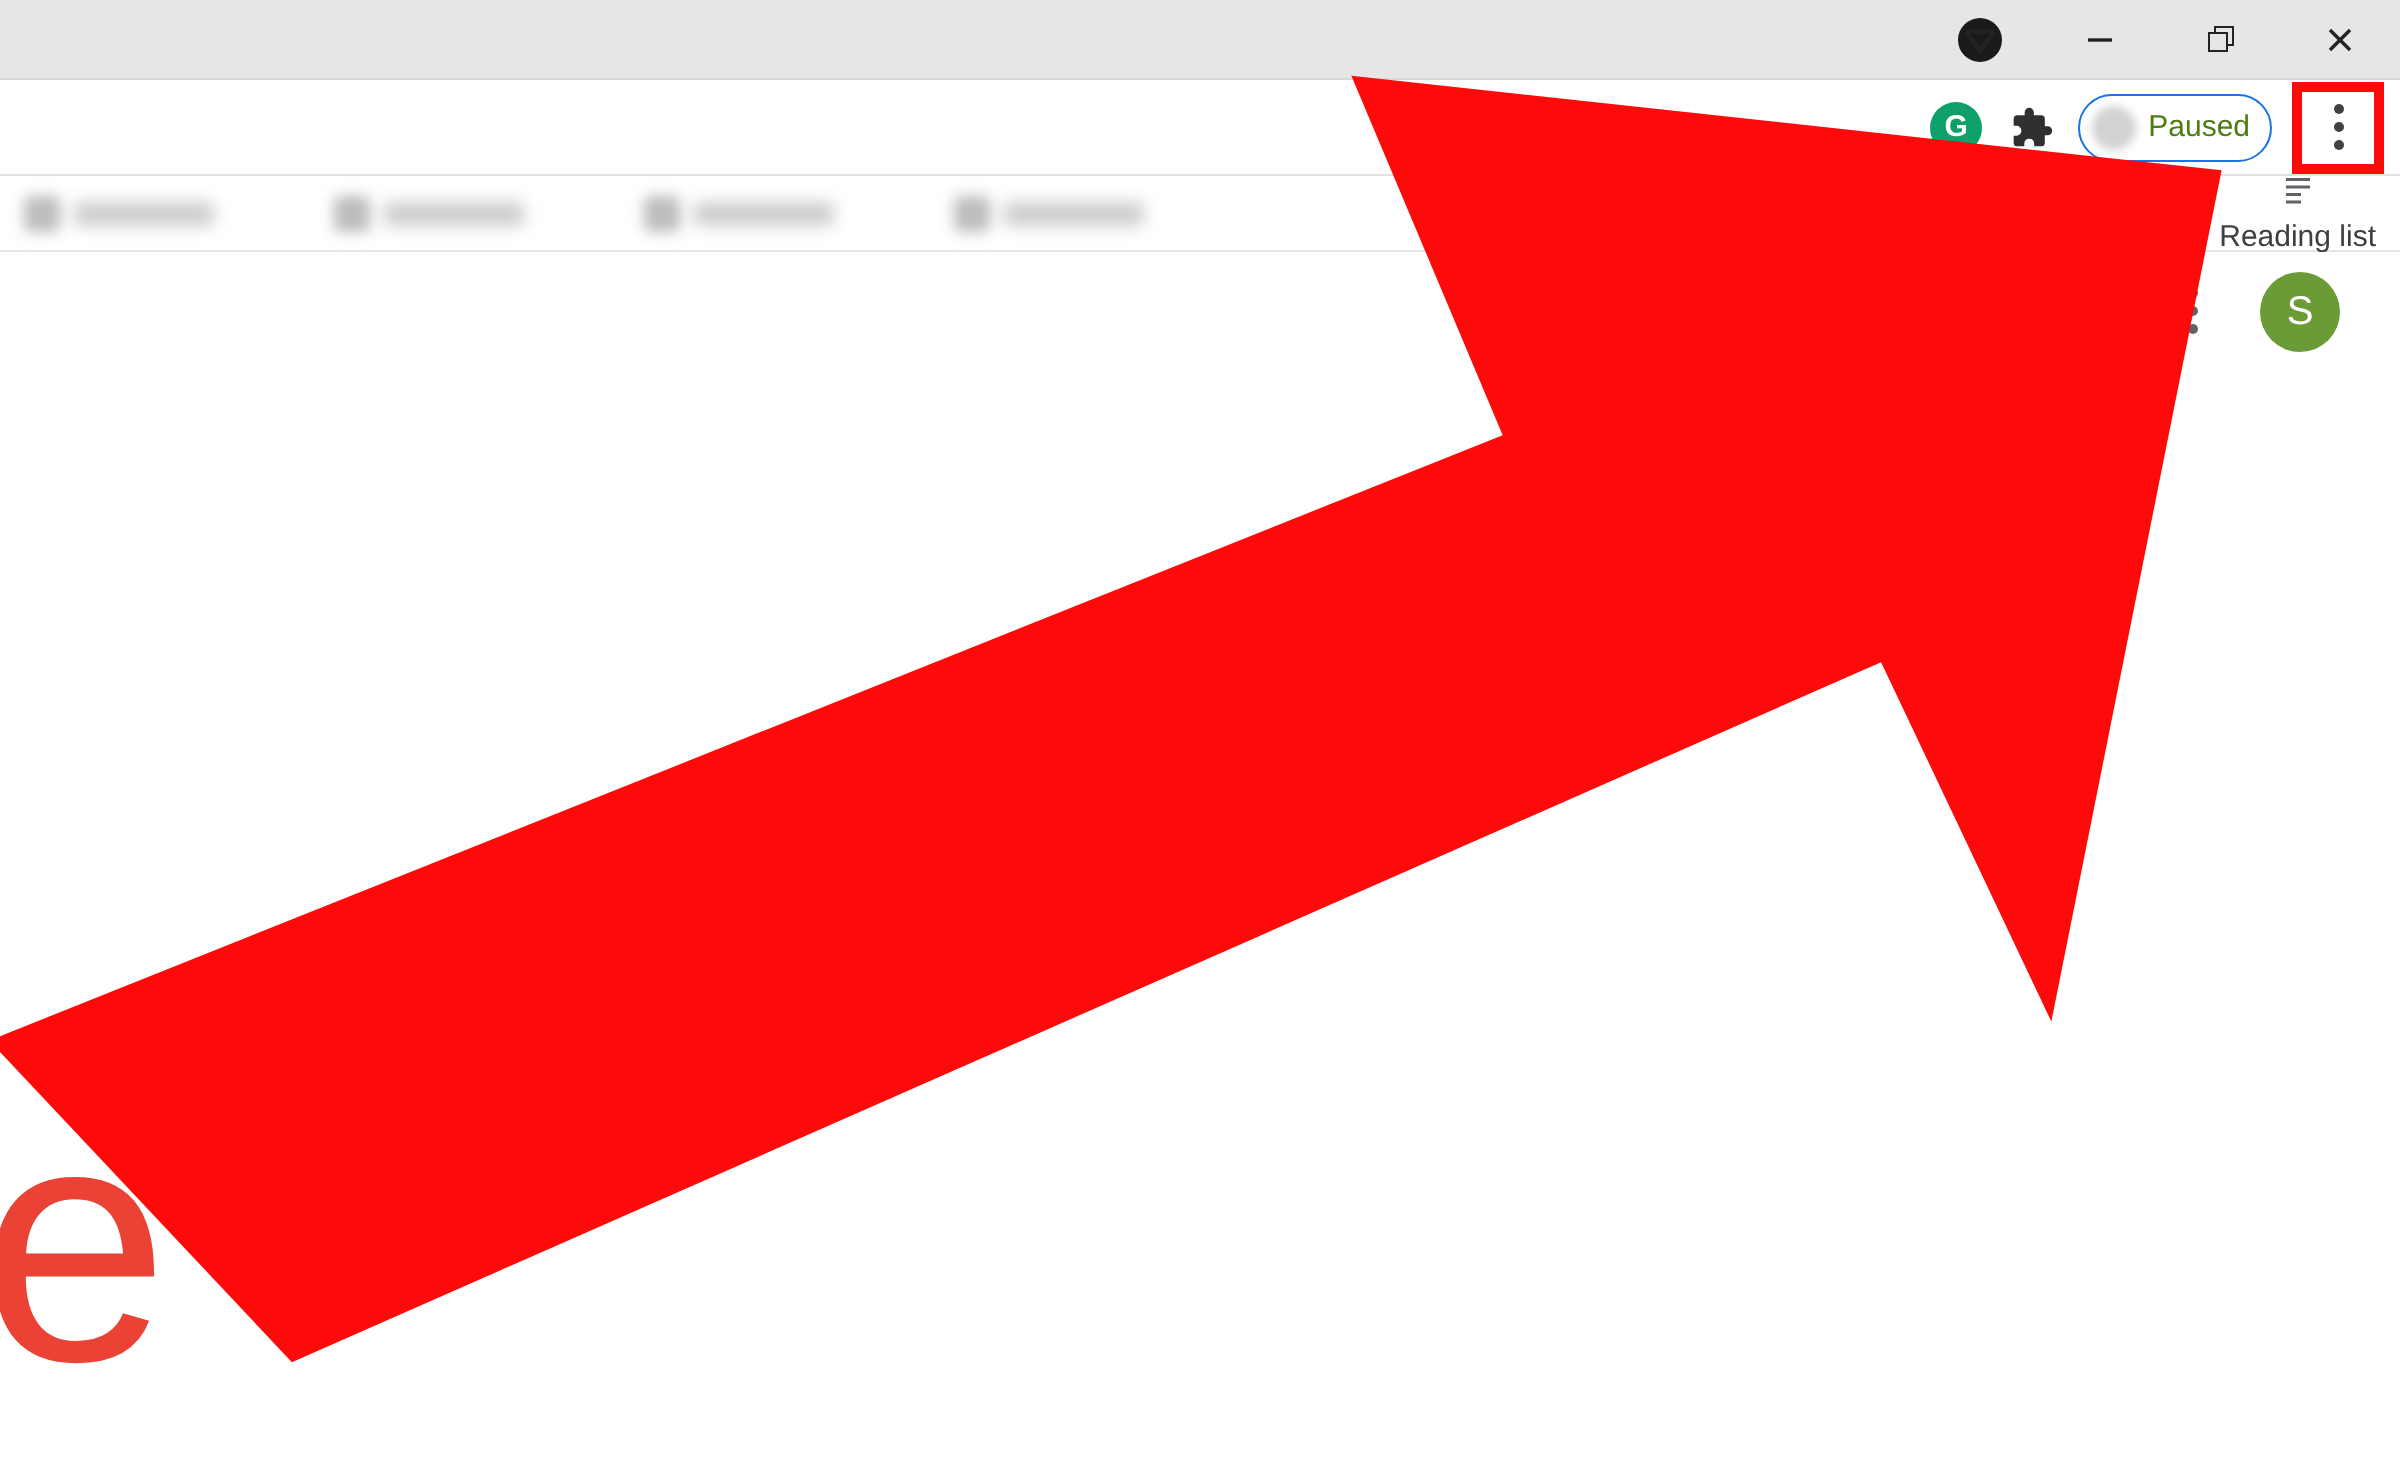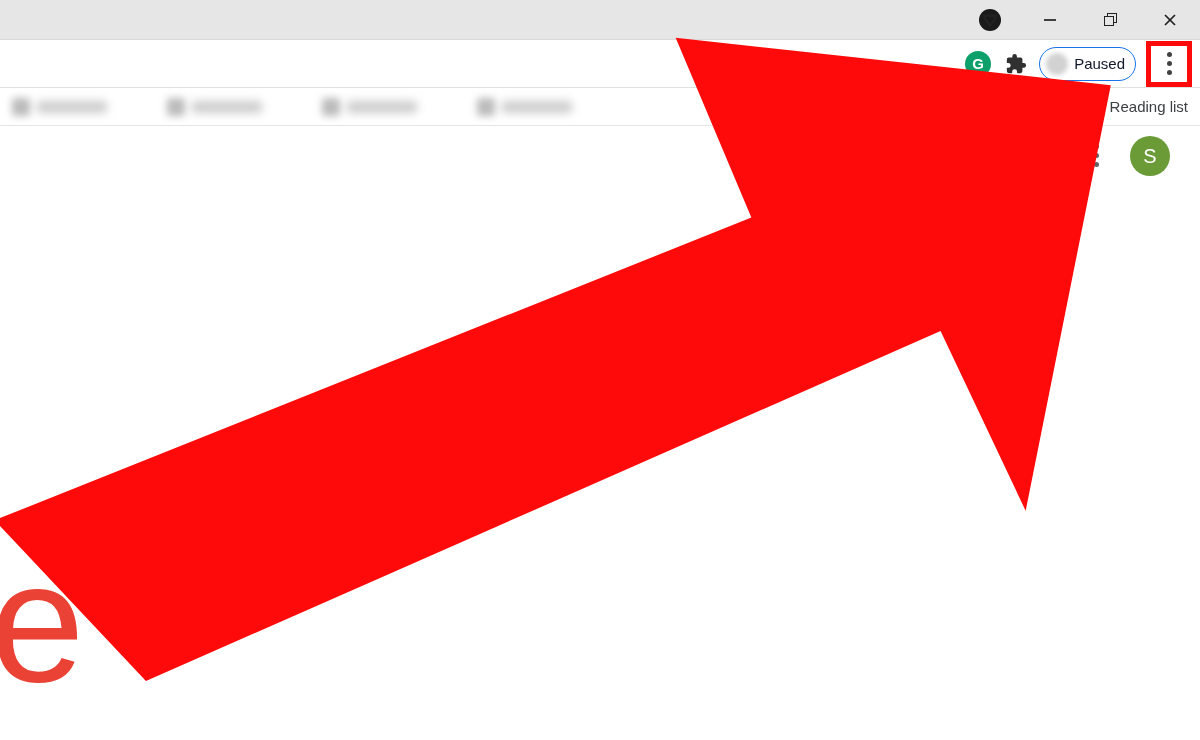--- a/index.html
+++ b/index.html
@@ -43,21 +43,21 @@
   .g-circle {
     width:26px;height:26px;border-radius:50%;background:#0ea06b;
     display:flex;align-items:center;justify-content:center;
     color:#fff;font-weight:700;font-size:15px;font-family:Arial,sans-serif;
   }
   .puzzle svg { width:22px; height:22px; fill:#303030; }
   .profile-chip {
     display:flex; align-items:center; height:34px;
     border:1px solid #1a73e8; border-radius:17px;
     padding:0 10px 0 6px; gap:6px;
-    color:#0f172a; font-size:15px;
+    color:#4d7c0f; font-size:15px;
   }
   .profile-chip .av {
     width:22px;height:22px;border-radius:50%;
     background:#d2d2d2; filter:blur(2px);
   }
   .kebab-wrap {
     width:46px;height:46px;
     border:5px solid #ff0a0a;
     display:flex;align-items:center;justify-content:center;
     margin-left:2px;
@@ -68,21 +68,21 @@
   .kebab span { width:5px;height:5px;border-radius:50%;background:#414141; }
   .bookmarks-bar {
     height:38px; border-bottom:1px solid #e5e5e5;
     display:flex; align-items:center; padding:0 12px;
     justify-content:space-between;
   }
   .bm-left { display:flex; gap:60px; align-items:center; }
   .bm-item { display:flex; align-items:center; gap:7px; }
   .bm-ico { width:18px;height:18px;border-radius:3px;background:#bbb; filter:blur(2px); }
   .bm-txt { width:70px;height:12px;background:#ccc;border-radius:3px;filter:blur(3px); }
-  .reading-list { color:#3c4043; font-size:15px; display:flex; align-items:center; gap:6px; }
+  .reading-list { color:#3c4043; font-size:15px; display:flex; align-items:center; gap:6px;flex-direction:column; }
   .reading-list svg { width:18px;height:18px; fill:#5f6368; }
   .page {
     position:relative; height:614px; background:#fff;
   }
   .apps-area { position:absolute; top:10px; right:30px; display:flex; align-items:center; gap:30px; }
   .apps-grid {
     width:24px;height:24px;
     display:grid;grid-template-columns:repeat(3,1fr);grid-template-rows:repeat(3,1fr);
     gap:3px;
   }

